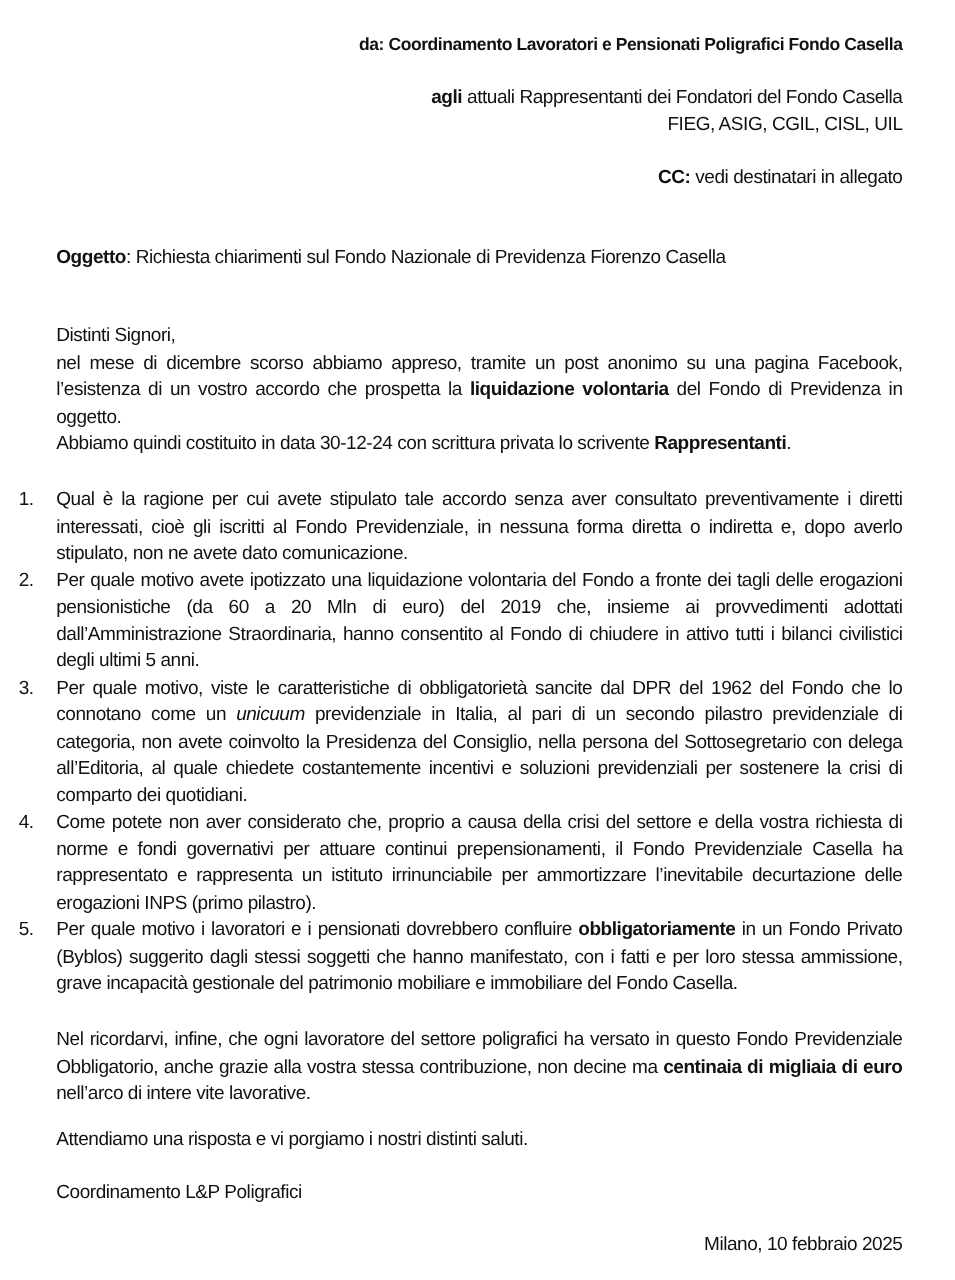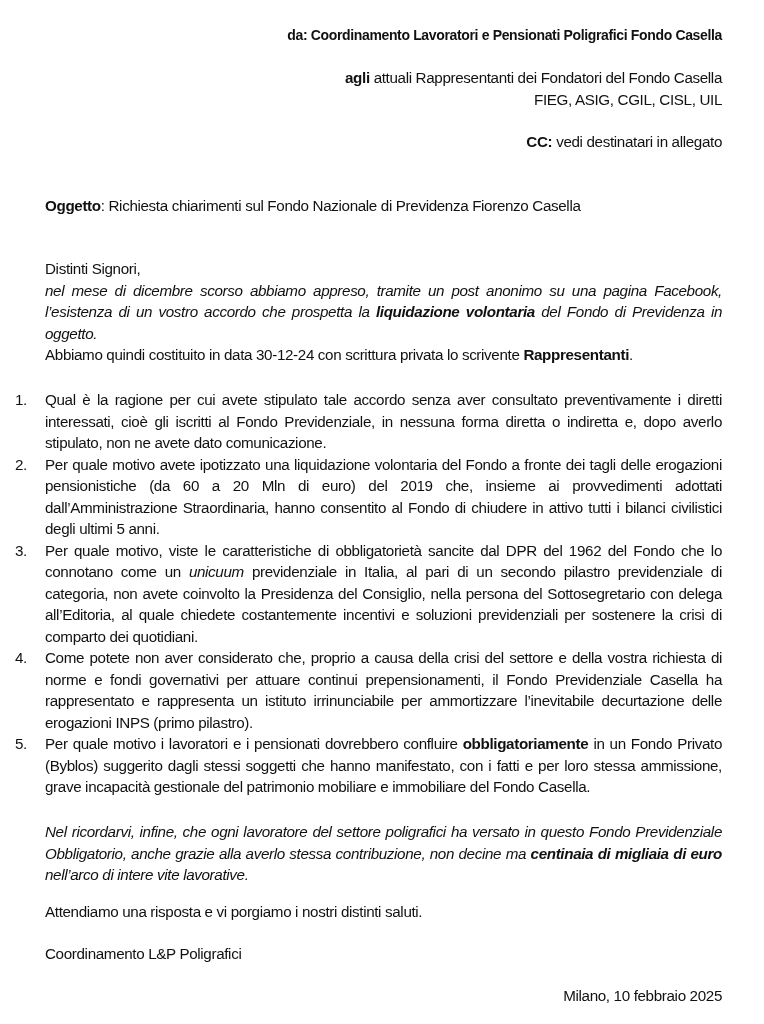--- a/index.html
+++ b/index.html
@@ -9,21 +9,21 @@
       font-size: 15.2px; letter-spacing: -0.35px;
     }
     .hdr { position: absolute; right: 42px; text-align: right; line-height: 22px; }
     .from { top: 24px; font-weight: bold; font-size: 14px; }
     .to { top: 67px; }
     .cc { top: 131px; }
     b { font-weight: bold; }
     .subject { position: absolute; left: 45px; top: 195px; line-height: 22px; }
     .body { position: absolute; left: 45px; width: 677px; line-height: 21.5px; }
     .p { margin: 0; }
-    .just { text-align: justify; font-style: italic; }
+    .just { text-align: justify; }
     .greet { top: 238px; margin-top: 20px; }
     ol { position: absolute; left: 0; top: 389px; width: 722px; margin: 0; padding: 0; list-style: none; line-height: 21.5px; }
     ol li { position: relative; padding-left: 45px; text-align: justify; }
     ol li .num { position: absolute; left: 15px; top: 0; }
     .close1 { top: 821px; }
     .close2 { top: 901px; }
     .close3 { top: 943px; }
     .close4 { top: 985px; text-align: right; }
   </style>
 </head>
@@ -45,16 +45,16 @@
 </div>
 
 <ol>
   <li><span class="num">1.</span><span>Qual è la ragione per cui avete stipulato tale accordo senza aver consultato preventivamente i diretti interessati, cioè gli iscritti al Fondo Previdenziale, in nessuna forma diretta o indiretta e, dopo averlo stipulato, non ne avete dato comunicazione.</span></li>
   <li><span class="num">2.</span><span>Per quale motivo avete ipotizzato una liquidazione volontaria del Fondo a fronte dei tagli delle erogazioni pensionistiche (da 60 a 20 Mln di euro) del 2019 che, insieme ai provvedimenti adottati dall’Amministrazione Straordinaria, hanno consentito al Fondo di chiudere in attivo tutti i bilanci civilistici degli ultimi 5 anni.</span></li>
   <li><span class="num">3.</span><span>Per quale motivo, viste le caratteristiche di obbligatorietà sancite dal DPR del 1962 del Fondo che lo connotano come un </span><i>unicuum</i><span> previdenziale in Italia, al pari di un secondo pilastro previdenziale di categoria, non avete coinvolto la Presidenza del Consiglio, nella persona del Sottosegretario con delega all’Editoria, al quale chiedete costantemente incentivi e soluzioni previdenziali per sostenere la crisi di comparto dei quotidiani.</span></li>
   <li><span class="num">4.</span><span>Come potete non aver considerato che, proprio a causa della crisi del settore e della vostra richiesta di norme e fondi governativi per attuare continui prepensionamenti, il Fondo Previdenziale Casella ha rappresentato e rappresenta un istituto irrinunciabile per ammortizzare l’inevitabile decurtazione delle erogazioni INPS (primo pilastro).</span></li>
   <li><span class="num">5.</span><span>Per quale motivo i lavoratori e i pensionati dovrebbero confluire </span><b>obbligatoriamente</b><span> in un Fondo Privato (Byblos) suggerito dagli stessi soggetti che hanno manifestato, con i fatti e per loro stessa ammissione, grave incapacità gestionale del patrimonio mobiliare e immobiliare del Fondo Casella.</span></li>
 </ol>
 
-<div class="body close1 just"><span>Nel ricordarvi, infine, che ogni lavoratore del settore poligrafici ha versato in questo Fondo Previdenziale Obbligatorio, anche grazie alla averlo stessa contribuzione, non decine ma </span><b>centinaia di migliaia di euro</b><span> nell’arco di intere vite lavorative.</span></div>
+<div class="body close1 just"><span>Nel ricordarvi, infine, che ogni lavoratore del settore poligrafici ha versato in questo Fondo Previdenziale Obbligatorio, anche grazie alla vostra stessa contribuzione, non decine ma </span><b>centinaia di migliaia di euro</b><span> nell’arco di intere vite lavorative.</span></div>
 <div class="body close2">Attendiamo una risposta e vi porgiamo i nostri distinti saluti.</div>
 <div class="body close3">Coordinamento L&amp;P Poligrafici</div>
 <div class="body close4">Milano, 10 febbraio 2025</div>
 
 </body></html>

